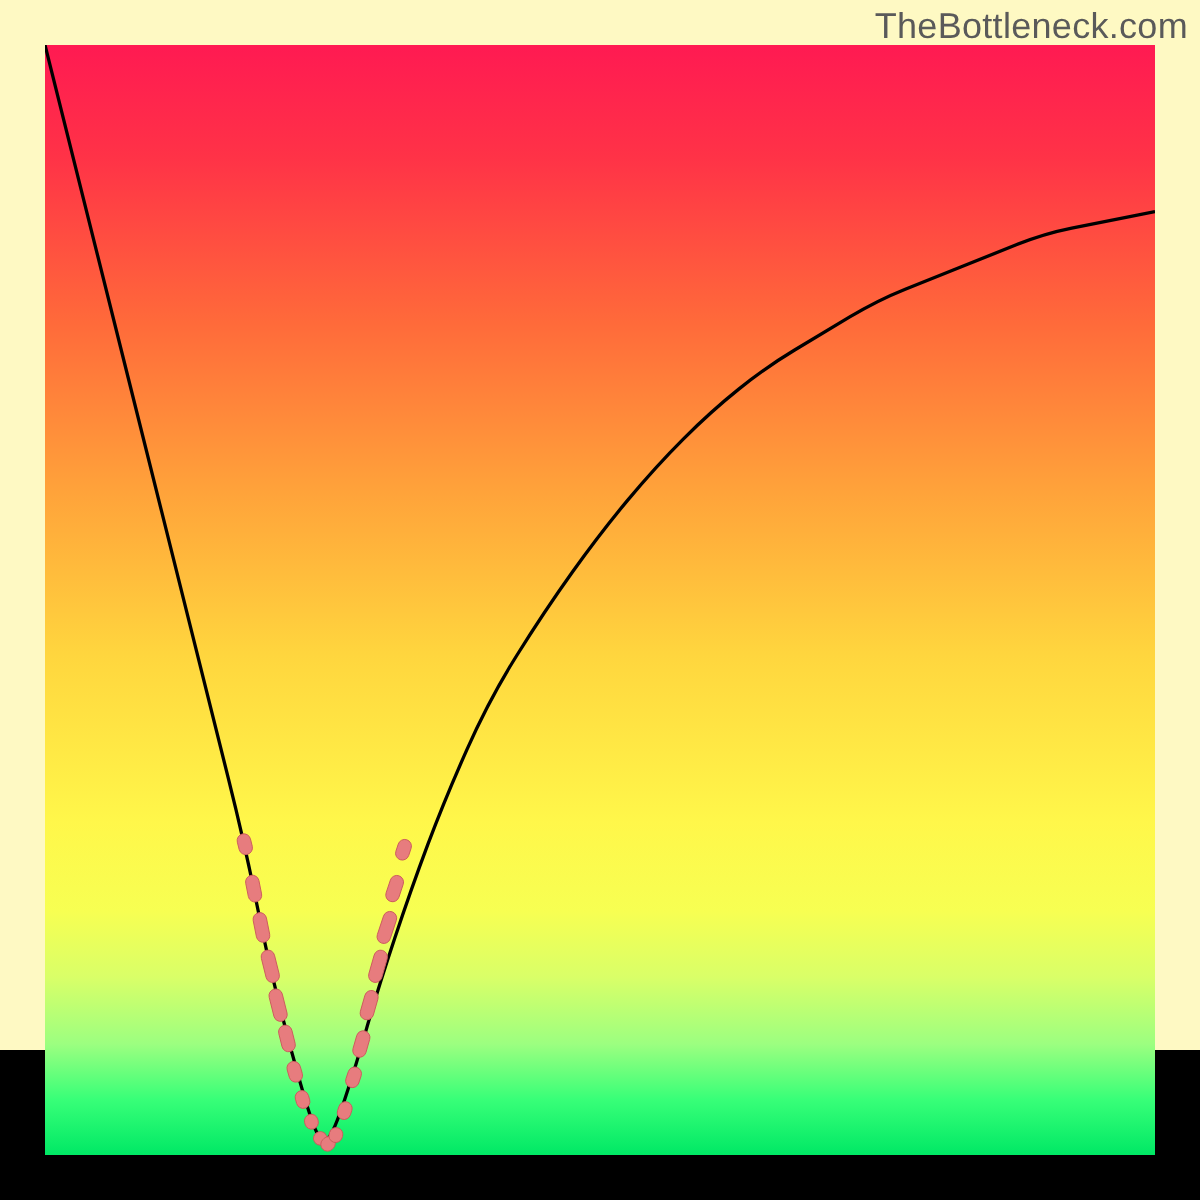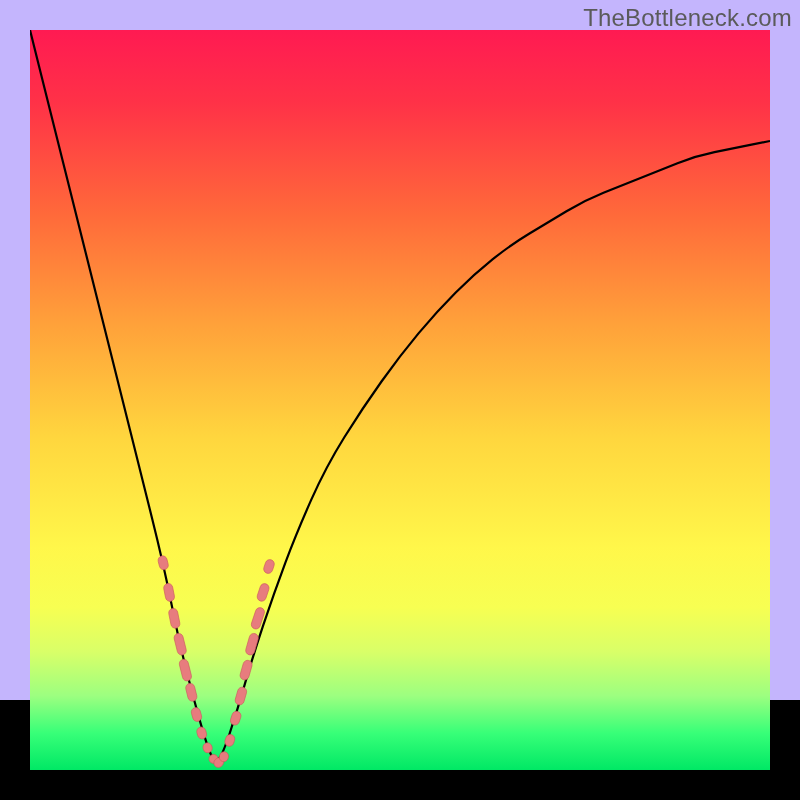--- a/index.html
+++ b/index.html
@@ -8,21 +8,21 @@
     width: 800px;
     height: 800px;
     overflow: hidden;
     background: #000;
     font-family: Arial, Helvetica, sans-serif;
   }
   .frame {
     position: absolute;
     top: 0; left: 0;
     width: 800px; height: 700px;
-    background: #c4b5fd;
+    background: #fef9c3;
   }
   .plot-area {
     position: absolute;
     top: 30px;
     left: 30px;
     width: 740px;
     height: 740px;
     overflow: hidden;
   }
   .watermark {

